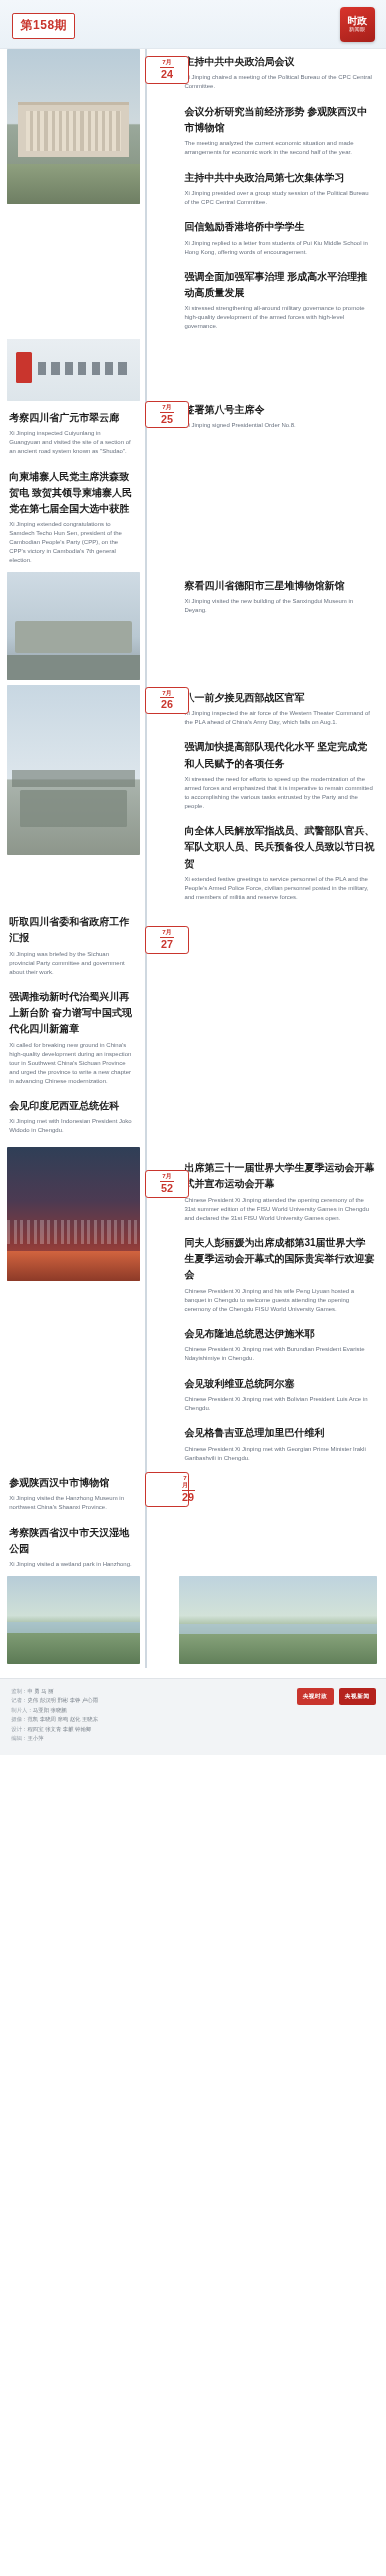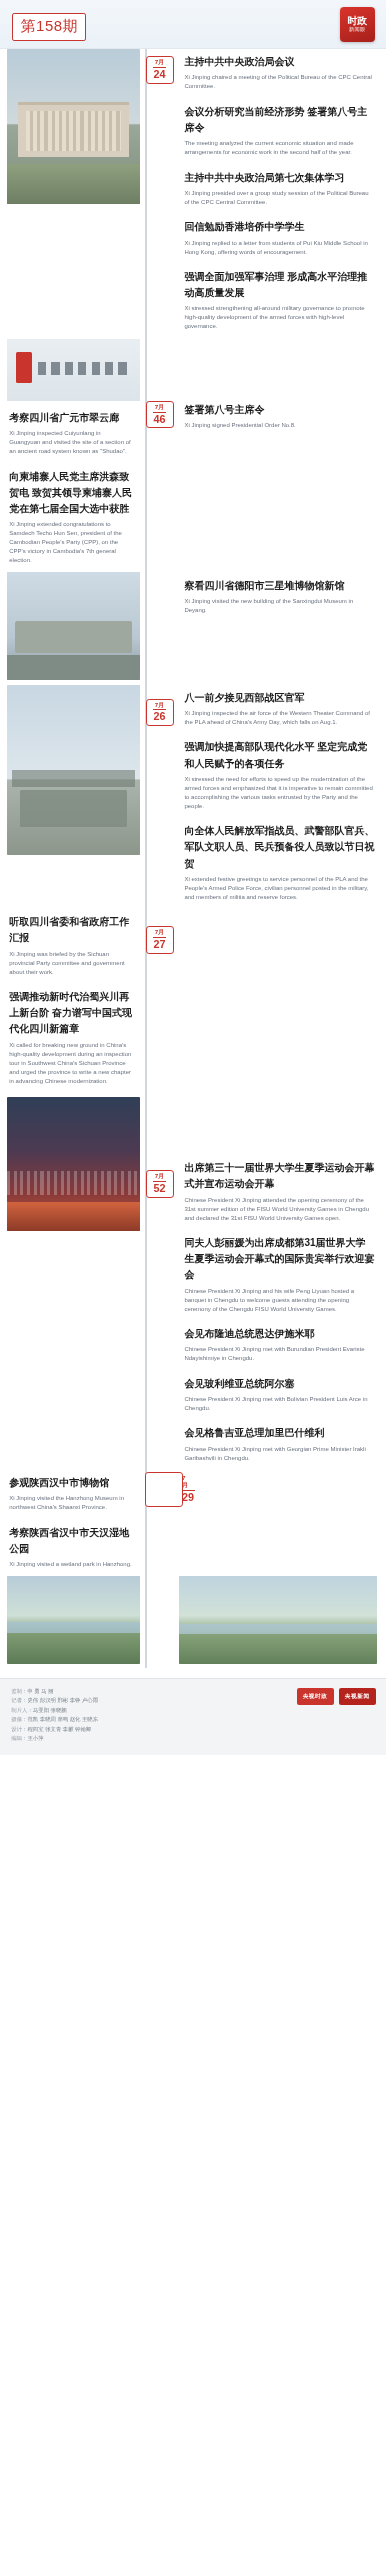--- a/index.html
+++ b/index.html
@@ -23,22 +23,22 @@
     background: linear-gradient(180deg,#f3f7fb 0%, #eaf1f7 100%);
     border-bottom: 0.5px solid #e2e8ee;
   }
   .issue-badge {
     position:absolute;
     left: 12.4px;
     top: 13.4px;
     background: #ffffff;
     border: 1px solid #c9352d;
     color: #c9352d;
-    font-size: 15px;
-    font-weight: normal;
+    font-size: 12px;
+    font-weight: bold;
     padding: 3.1px 7.2px;
     border-radius: 2.1px;
     letter-spacing: 0.5px;
   }
   .brand-logo {
     position:absolute;
     right: 11.3px;
     top: 7.2px;
     width: 35px;
     height: 35px;
@@ -100,21 +100,21 @@
   }
   .col-right {
     flex: 1 1 auto;
     position: relative;
     padding: 0 9.3px 0 5.2px;
   }
 
   
   .date-marker {
     position: relative;
-    width: 28px;
+    width: 44px;
     margin: 0 auto;
     background: #ffffff;
     border: 1.5px solid #c9352d;
     border-radius: 3.1px;
     text-align:center;
     padding: 2.1px 0 2.6px;
     z-index: 3;
   }
   .date-marker .dm-month {
     display:block;
@@ -237,21 +237,21 @@
           <span class="dm-sep"></span>
           <span class="dm-day">24</span>
         </div>
       </div>
       <div class="col-right stack">
         <div class="evt">
           <p class="evt-zh">主持中共中央政治局会议</p>
           <p class="evt-en">Xi Jinping chaired a meeting of the Political Bureau of the CPC Central Committee.</p>
         </div>
         <div class="evt">
-          <p class="evt-zh">会议分析研究当前经济形势 签署第八号主席令</p>
+          <p class="evt-zh">会议分析研究当前经济形势 参观陕西汉中市博物馆</p>
           <p class="evt-en">The meeting analyzed the current economic situation and made arrangements for economic work in the second half of the year.</p>
         </div>
         <div class="evt">
           <p class="evt-zh">主持中共中央政治局第七次集体学习</p>
           <p class="evt-en">Xi Jinping presided over a group study session of the Political Bureau of the CPC Central Committee.</p>
         </div>
         <div class="evt">
           <p class="evt-zh">回信勉励香港培侨中学学生</p>
           <p class="evt-en">Xi Jinping replied to a letter from students of Pui Kiu Middle School in Hong Kong, offering words of encouragement.</p>
         </div>
@@ -271,21 +271,21 @@
         </div>
         <div class="evt left">
           <p class="evt-zh">考察四川省广元市翠云廊</p>
           <p class="evt-en">Xi Jinping inspected Cuiyunlang in Guangyuan and visited the site of a section of an ancient road system known as "Shudao".</p>
         </div>
       </div>
       <div class="col-mid">
         <div class="date-marker" style="margin-top:62px;">
           <span class="dm-month">7月</span>
           <span class="dm-sep"></span>
-          <span class="dm-day">46</span>
+          <span class="dm-day">25</span>
         </div>
       </div>
       <div class="col-right stack">
         <div class="evt" style="margin-top:58px;">
           <p class="evt-zh">签署第八号主席令</p>
           <p class="evt-en">Xi Jinping signed Presidential Order No.8.</p>
         </div>
       </div>
     </div>
 
@@ -319,21 +319,21 @@
 
     <div class="row">
       <div class="col-left">
         <div class="photo" style="height:170px;">
           <div class="ph-inner" style="background:linear-gradient(180deg,#c8d7e2 0%,#dde6ec 55%,#aab4ad 56%,#8d968b 100%);"></div>
           <div style="position:absolute;left:4%;right:4%;top:50%;height:10%;background:#6f7a72;opacity:.6;"></div>
           <div style="position:absolute;left:10%;right:10%;top:62%;height:22%;background:#7e8a80;border-radius:1.5px;opacity:.8;"></div>
         </div>
       </div>
       <div class="col-mid">
-        <div class="date-marker" style="margin-top:14px;">
+        <div class="date-marker" style="margin-top:2px;">
           <span class="dm-month">7月</span>
           <span class="dm-sep"></span>
           <span class="dm-day">26</span>
         </div>
       </div>
       <div class="col-right stack">
         <div class="evt">
           <p class="evt-zh">八一前夕接见西部战区官军</p>
           <p class="evt-en">Xi Jinping inspected the air force of the Western Theater Command of the PLA ahead of China's Army Day, which falls on Aug.1.</p>
         </div>
@@ -364,20 +364,24 @@
           <span class="dm-month">7月</span>
           <span class="dm-sep"></span>
           <span class="dm-day">27</span>
         </div>
       </div>
       <div class="col-right"></div>
     </div>
 
     <div class="row">
       <div class="col-left stack">
+        <div class="evt left">
+          <p class="evt-zh">会见印度尼西亚总统佐科</p>
+          <p class="evt-en">Xi Jinping met with Indonesian President Joko Widodo in Chengdu.</p>
+        </div>
         <div class="photo" style="height:134px;margin-top:4.1px;">
           <div class="ph-inner" style="background:linear-gradient(180deg,#2f3f57 0%,#4c3a52 40%,#8a3a3a 72%,#c0573c 100%);"></div>
           <div style="position:absolute;left:0;right:0;top:55%;height:18%;background:repeating-linear-gradient(90deg,rgba(255,255,255,.25) 0 3.1px,transparent 3.1px 6.7px);"></div>
           <div style="position:absolute;left:0;right:0;bottom:0;height:22%;background:linear-gradient(180deg,#d2643f,#8d3a28);"></div>
         </div>
       </div>
       <div class="col-mid">
         <div class="date-marker" style="margin-top:77px;">
           <span class="dm-month">7月</span>
           <span class="dm-sep"></span>

